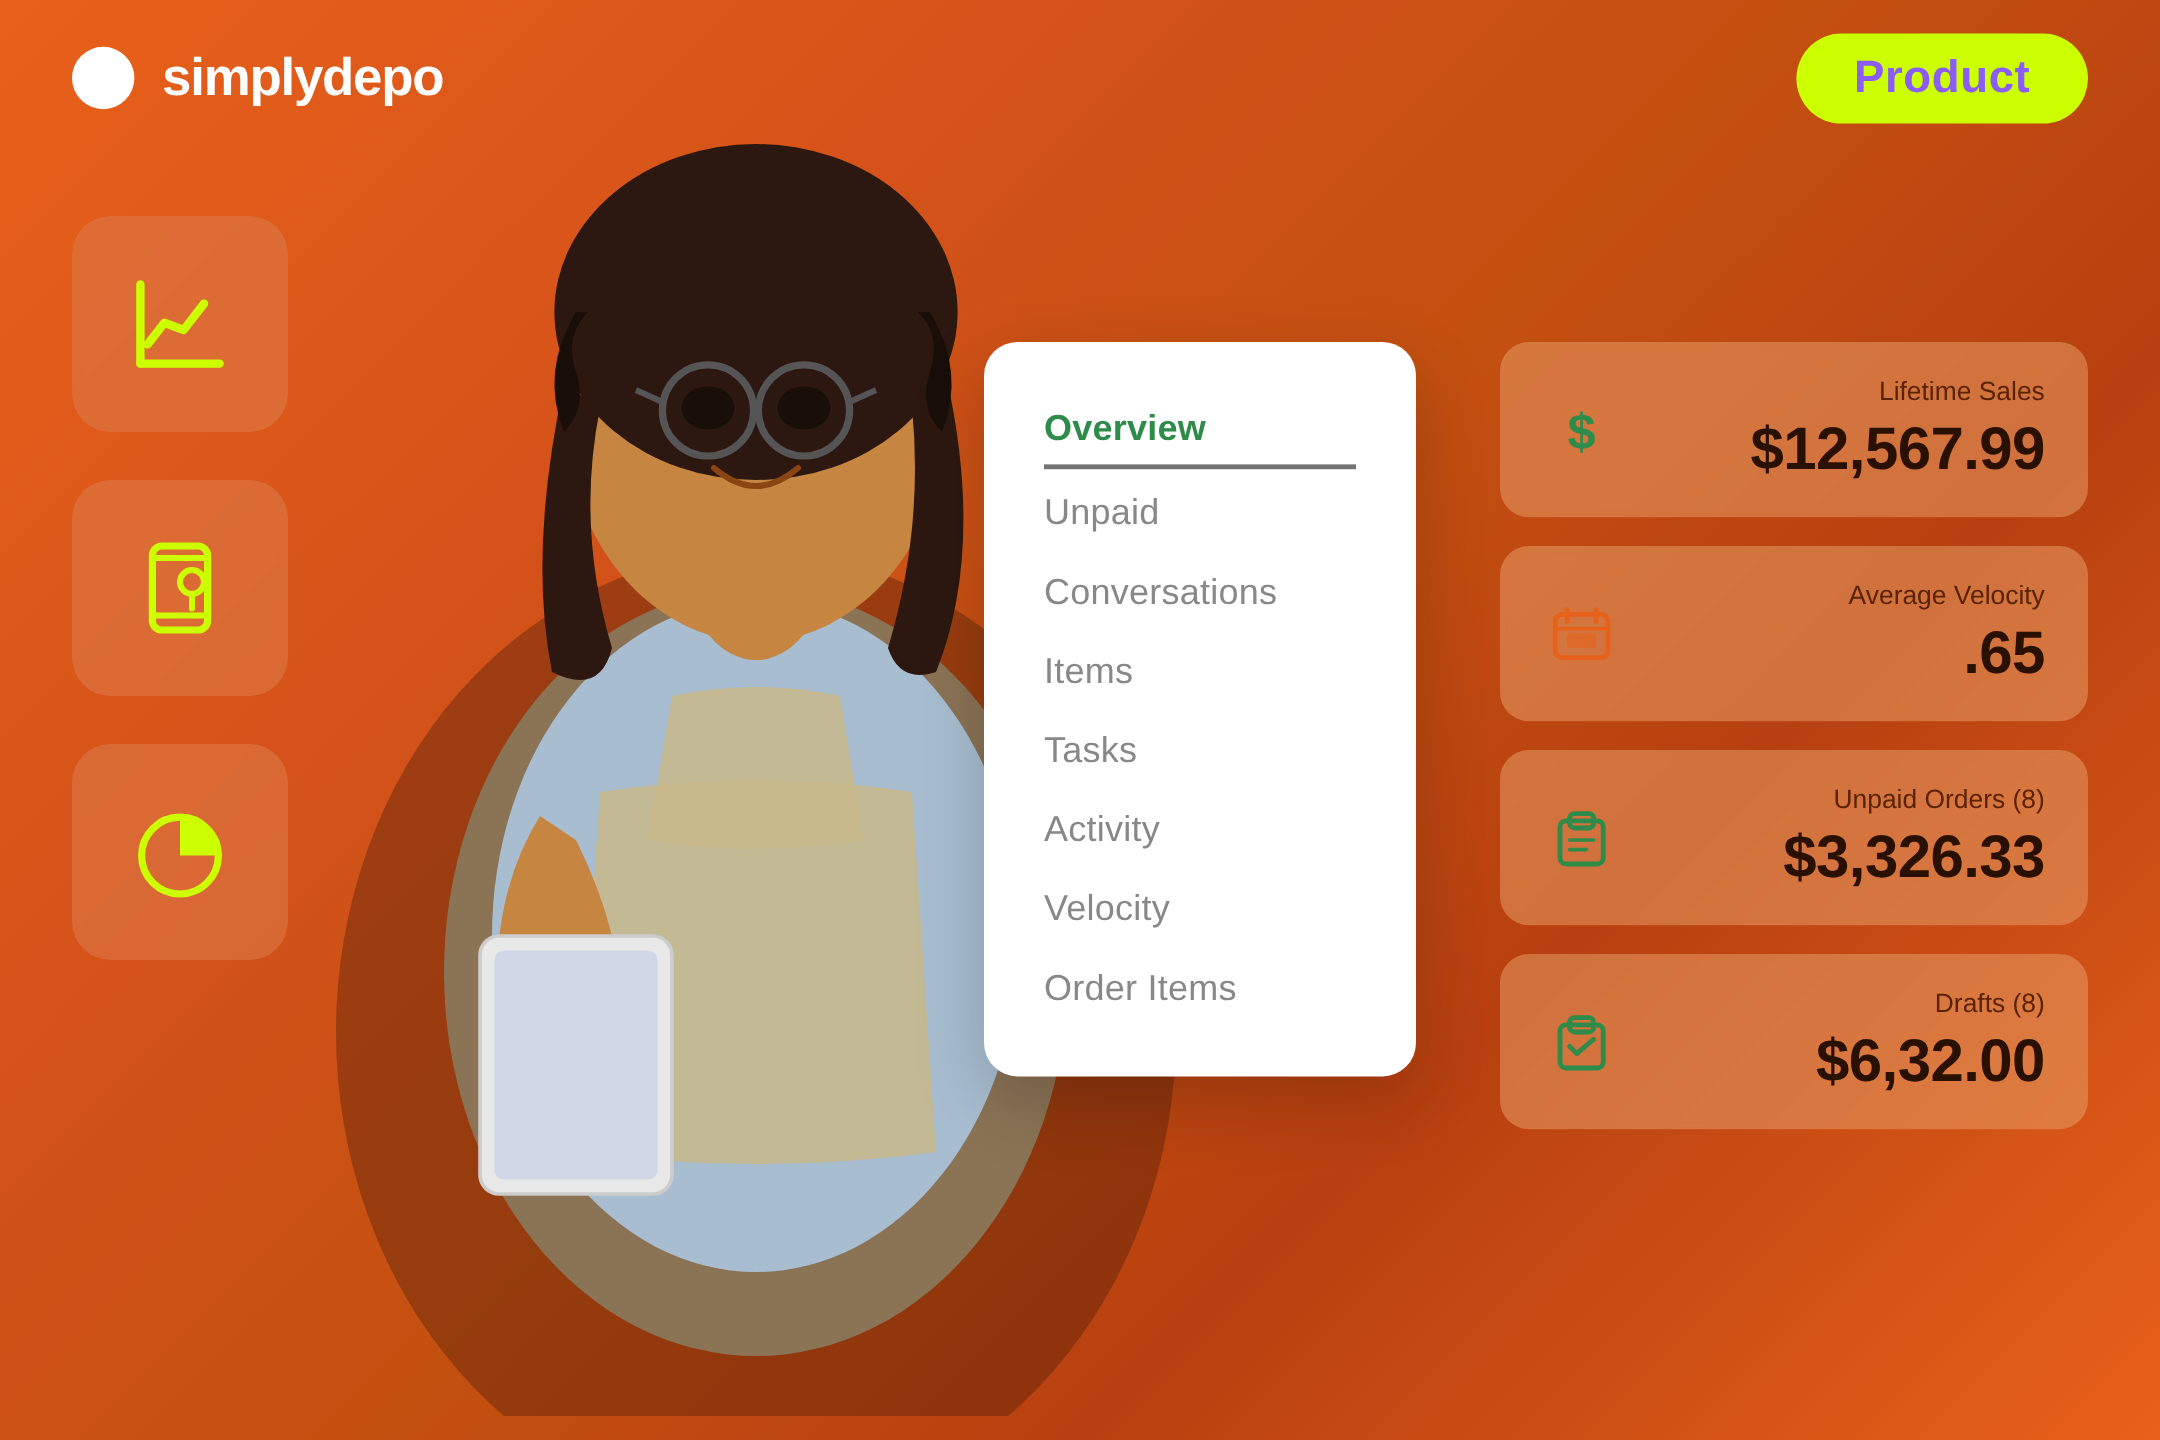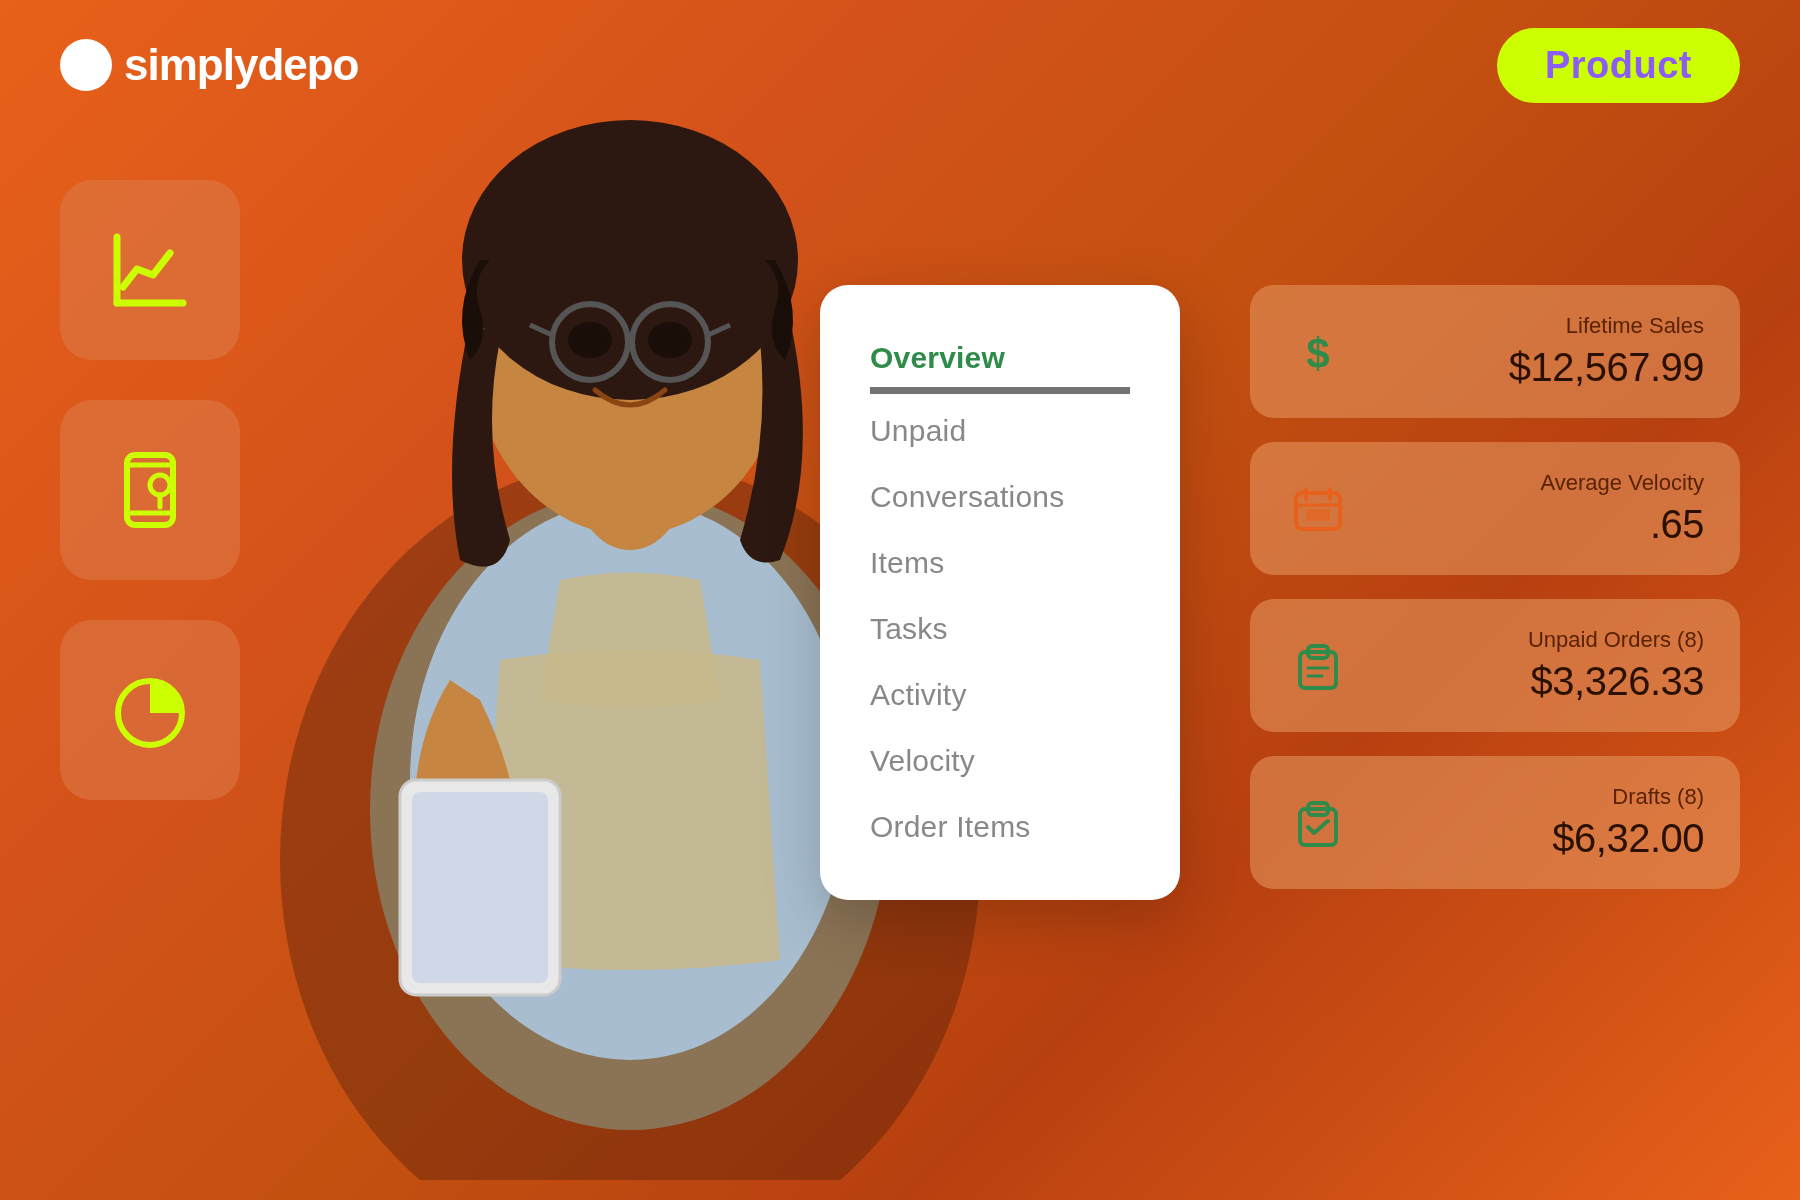--- a/index.html
+++ b/index.html
@@ -47,21 +47,21 @@
       display: flex;
       align-items: center;
       justify-content: space-between;
       padding: 0 60px;
       z-index: 10;
     }
 
     .logo {
       display: flex;
       align-items: center;
-      gap: 12px;
+      gap: 23px;
     }
 
     .logo-circle {
       width: 52px;
       height: 52px;
       background: white;
       border-radius: 50%;
     }
 
     .logo-text {
@@ -126,21 +126,21 @@
       font-weight: 400;
       color: #888;
       padding: 16px 0;
       cursor: pointer;
       letter-spacing: 0.2px;
     }
 
     .menu-item.active {
       color: #2E8B4A;
       font-weight: 600;
-      border-bottom: 7px solid #737373;
+      border-bottom: 4px solid #737373;
       padding-bottom: 12px;
       margin-bottom: 4px;
     }
 
     
     .stats-column {
       position: absolute;
       top: 285px;
       right: 60px;
       width: 490px;
@@ -175,22 +175,22 @@
     }
 
     .stat-label {
       font-size: 22px;
       color: #5a2200;
       font-weight: 500;
       margin-bottom: 6px;
     }
 
     .stat-value {
-      font-size: 40px;
-      font-weight: 400;
+      font-size: 50px;
+      font-weight: 700;
       color: #2a1000;
       letter-spacing: -0.5px;
     }
   </style>
 </head>
 <body>
 
 <div class="bg-photo"></div>
 
 <div class="person-figure">

